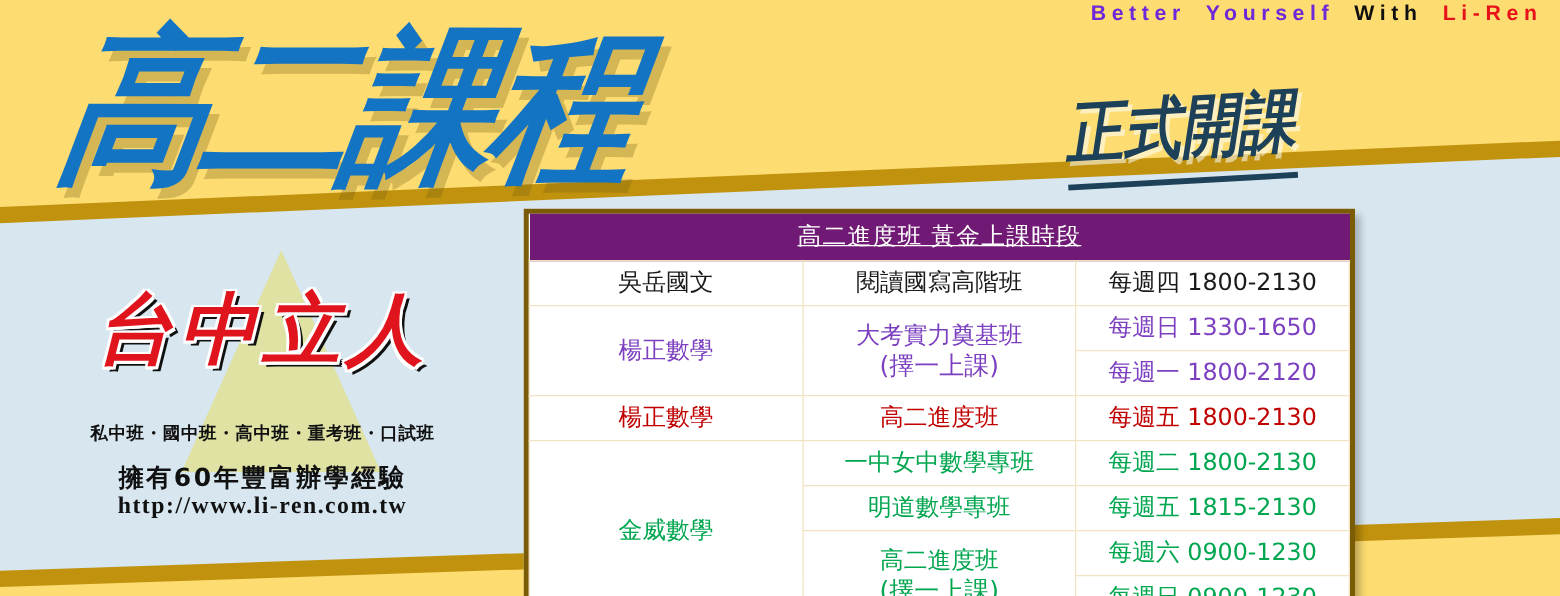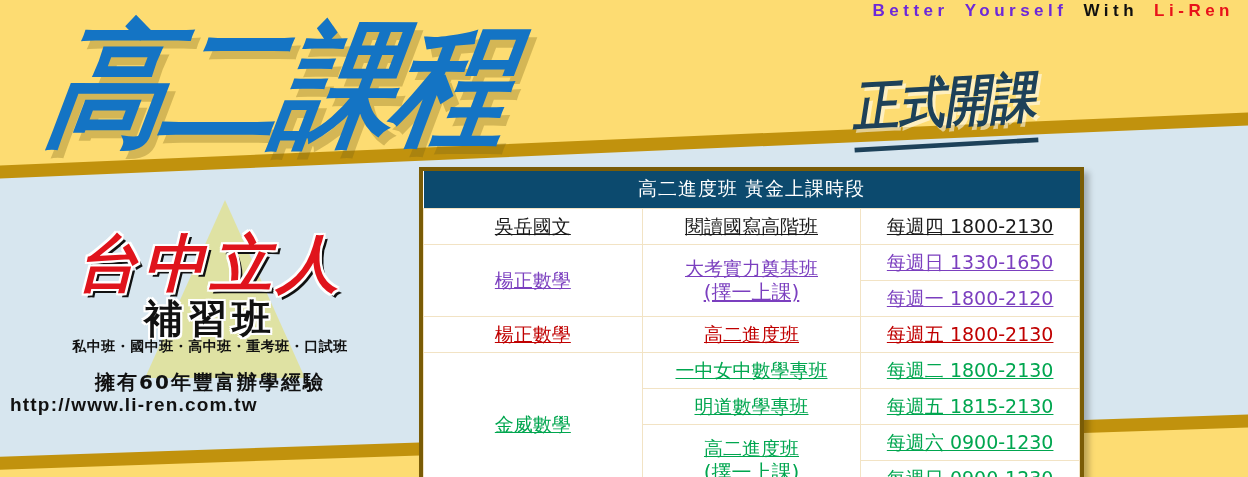--- a/index.html
+++ b/index.html
@@ -166,21 +166,22 @@
     font-size: 20px;
     font-weight: bold;
     color: #111;
     letter-spacing: 2px;
     white-space: nowrap;
   }
   #logo-url {
     position: absolute;
     left: 0; top: 188px;
     width: 400px;
-    font-family: Liberation Sans, sans-serif;
+    text-align: center;
+    font-family: Liberation Serif, serif;
     font-size: 19px;
     font-weight: bold;
     color: #111;
     letter-spacing: 1.2px;
     white-space: nowrap;
   }
 
   
   #schedule-wrap {
     position: absolute;
@@ -191,36 +192,36 @@
     background: #fff;
     box-shadow: 5px 5px 6px rgba(0,0,0,0.25);
   }
   table.schedule {
     width: 100%;
     border-collapse: collapse;
     table-layout: fixed;
     font-family: "DejaVu Sans", "Liberation Sans", sans-serif;
   }
   table.schedule th.hdr {
-    background: #0c4a6e;
+    background: #701a75;
     color: #ffffff;
     font-size: 19px;
     font-weight: normal;
     padding: 5px 0 6px 0;
     letter-spacing: 1px;
     text-align: center;
+    text-decoration: underline;
   }
   table.schedule td {
     border: 1px solid #f2e3c4;
     text-align: center;
     font-size: 19px;
     padding: 3px 2px;
     line-height: 1.22;
     white-space: nowrap;
-    text-decoration: underline;
   }
   table.schedule td.c-teacher { width: 112px; }
   table.schedule td.c-course  { width: 236px; }
   table.schedule td.c-time    { width: 313px; }
   table.schedule td .sub {
     display: block;
     font-size: 20px;
   }
   tr.r-norm td { height: 36px; }
 
@@ -247,21 +248,20 @@
     <span class="hl-text">高二課程</span>
   </div>
 
   <div id="subhead">
     <span class="sh-text">正式開課</span>
   </div>
 
   <div id="logo-block">
     <div id="logo-mountain"></div>
     <div id="logo-main">台中立人</div>
-    <div id="logo-sub">補習班</div>
     <div id="logo-classes">私中班・國中班・高中班・重考班・口試班</div>
     <div id="logo-exp">擁有60年豐富辦學經驗</div>
     <div id="logo-url">http://www.li-ren.com.tw</div>
   </div>
 
   <div id="schedule-wrap">
     <table class="schedule">
       <thead>
         <tr>
           <th class="hdr" colspan="3">高二進度班  黃金上課時段</th>

